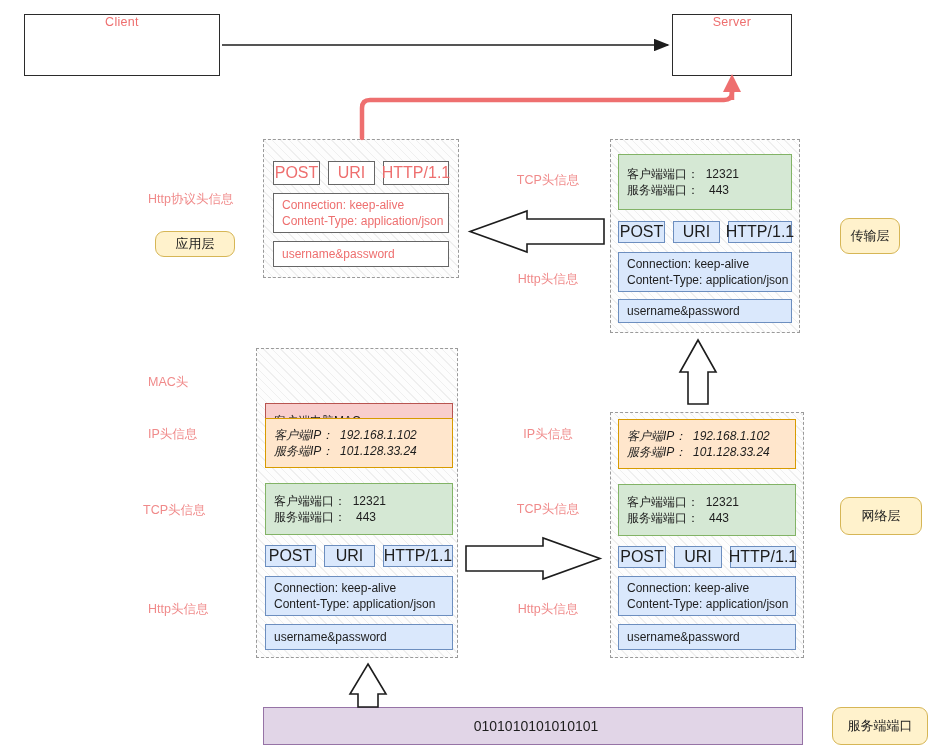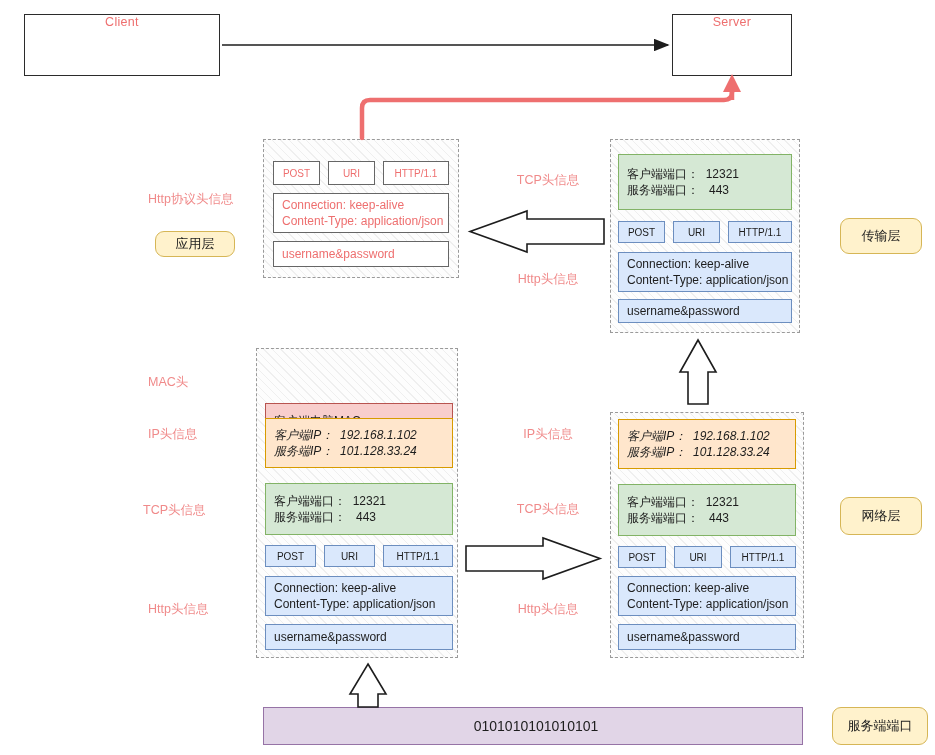--- a/index.html
+++ b/index.html
@@ -54,21 +54,21 @@
   .fld-ip {background:#ffe6cc;border:1.4px solid #d79b00;color:#1d1d1d;font-style:italic;}
   .fld-tcp{background:#d5e8d4;border:1.4px solid #82b366;color:#1d1d1d;}
   .fld-http{background:#dae8fc;border:1.4px solid #6c8ebf;color:#1d1d1d;}
   .fld-plain{background:#ffffff;border:1.6px solid #666666;color:#ee6f6f;}
   .fld-bits{background:#e1d5e7;border:1.4px solid #9673a6;color:#1d1d1d;
             align-items:center;justify-content:center;font-size:14px;padding-left:14px;}
 
   .tok-row{position:absolute;display:flex;}
   .tok{
     box-sizing:border-box;display:flex;align-items:center;justify-content:center;
-    font-size:10px;height:100%;
+    font-size:16px;height:100%;
   }
   .tok-plain{background:#ffffff;border:1.6px solid #666666;color:#ee6f6f;}
   .tok-http{background:#dae8fc;border:1.4px solid #6c8ebf;color:#1d1d1d;}
 
   svg.overlay{position:absolute;left:0;top:0;width:935px;height:755px;pointer-events:none;}
 </style>
 </head>
 <body>
 
 <div class="abs endpoint" style="left:24px;top:14px;width:196px;height:62px;">
@@ -76,21 +76,21 @@
 </div>
 
 <div class="abs endpoint" style="left:672px;top:14px;width:120px;height:62px;">
   <span>Server</span>
 </div>
 
 <div class="abs layer-badge" style="left:155px;top:231px;width:80px;height:26px;">
   <span>应用层</span>
 </div>
 
-<div class="abs layer-badge" style="left:840px;top:218px;width:82px;height:36px;">
+<div class="abs layer-badge" style="left:840px;top:218px;width:60px;height:36px;">
   <span>传输层</span>
 </div>
 
 <div class="abs layer-badge" style="left:840px;top:497px;width:82px;height:38px;">
   <span>网络层</span>
 </div>
 
 <div class="abs layer-badge" style="left:832px;top:707px;width:96px;height:38px;">
   <span>服务端端口</span>
 </div>

